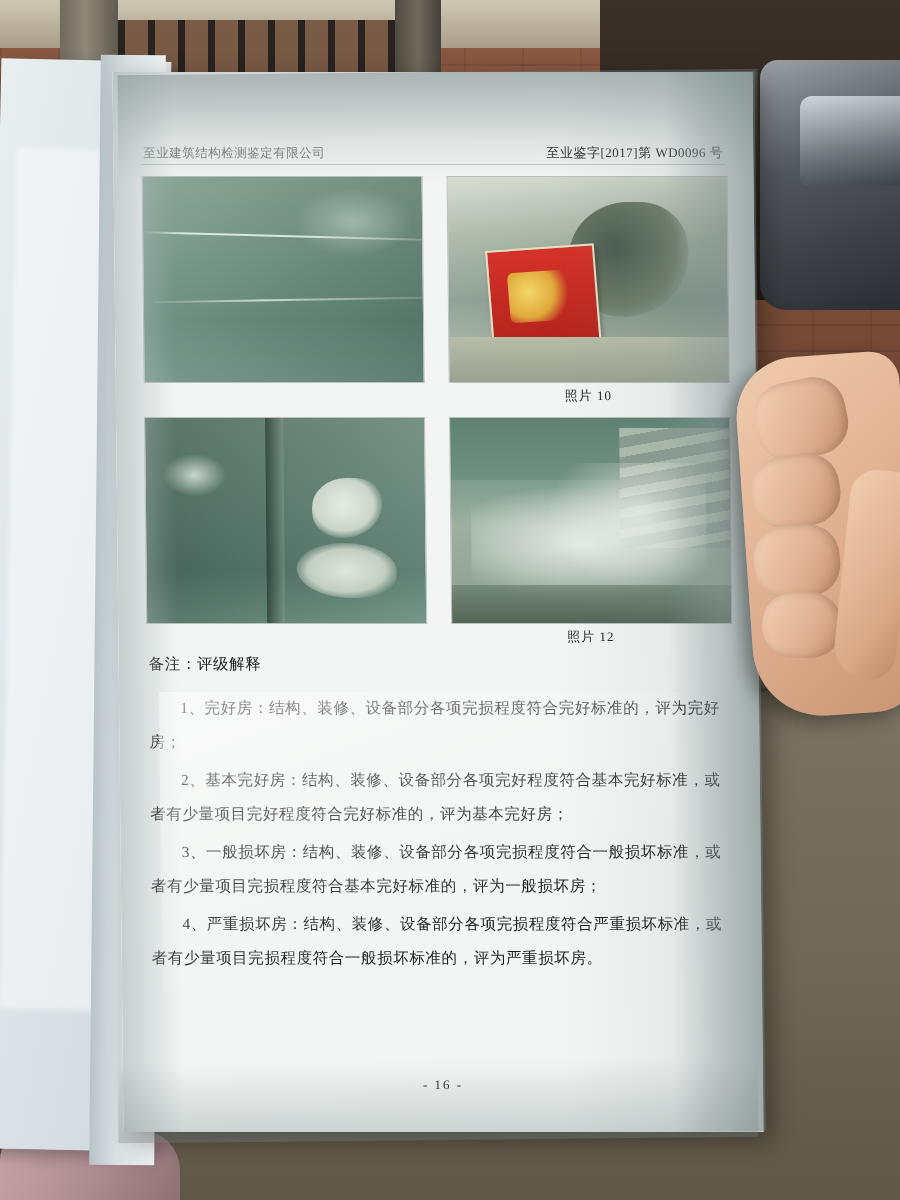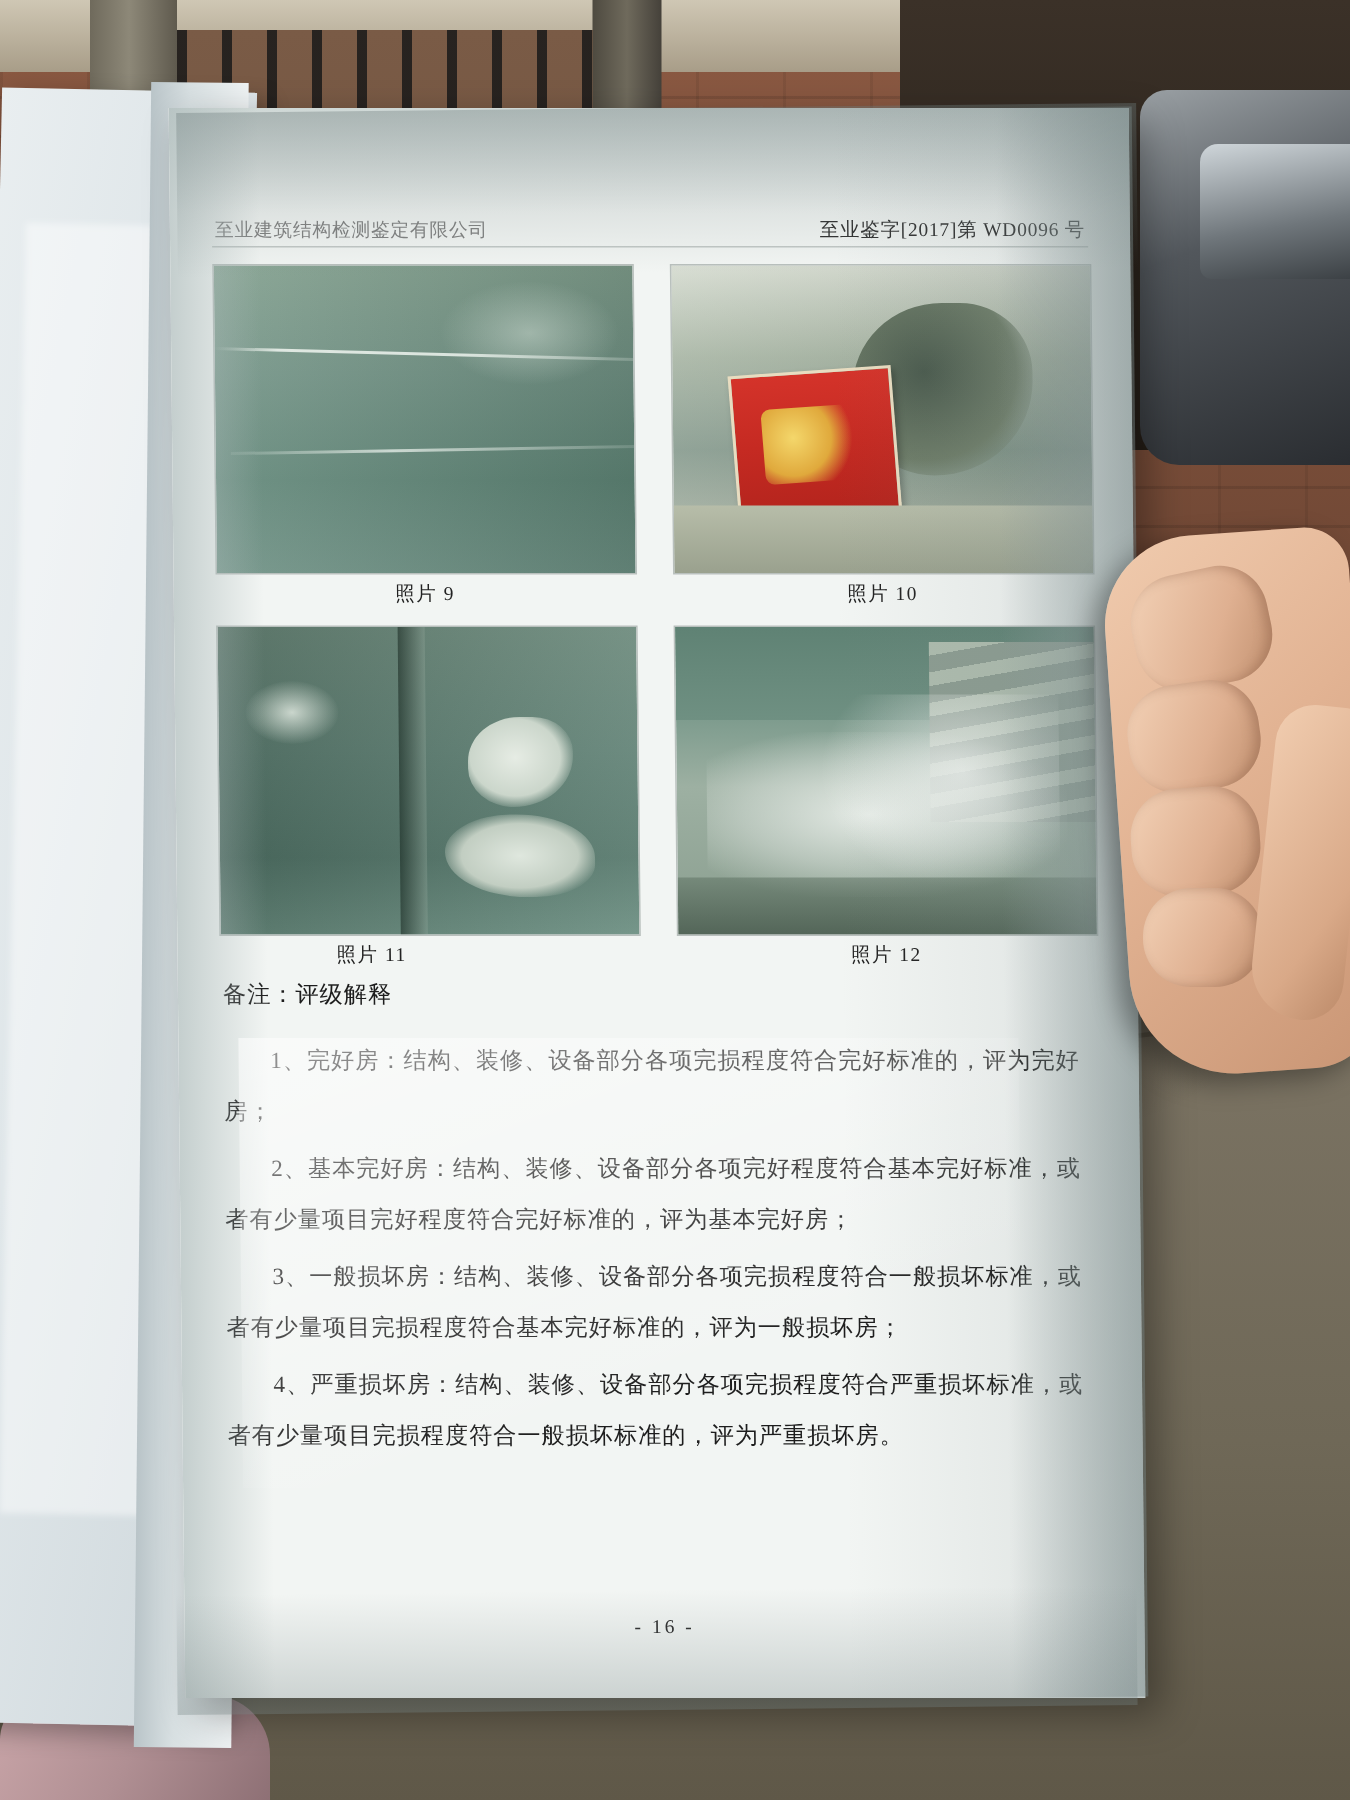--- a/index.html
+++ b/index.html
@@ -431,21 +431,20 @@
 
       <div class="photo-grid">
 
         <div class="photo-row">
           <div class="photo-cell">
             <div class="photo ph9">
               <div class="patch"></div>
               <div class="crack"></div>
               <div class="crack2"></div>
             </div>
-            <div class="cap">照片 9</div>
           </div>
           <div class="photo-cell">
             <div class="photo ph10">
               <div class="darkblob"></div>
               <div class="poster">
                 <div class="pdeco"></div>
               </div>
               <div class="floor"></div>
             </div>
             <div class="cap">照片 10</div>
@@ -453,21 +452,20 @@
         </div>
 
         <div class="photo-row">
           <div class="photo-cell">
             <div class="photo ph11">
               <div class="corner"></div>
               <div class="peel1"></div>
               <div class="peel2"></div>
               <div class="peel3"></div>
             </div>
-            <div class="cap left-align">照片 11</div>
           </div>
           <div class="photo-cell">
             <div class="photo ph12">
               <div class="wallband"></div>
               <div class="steps"></div>
               <div class="efflo"></div>
               <div class="efflo2"></div>
               <div class="darkfloor"></div>
             </div>
             <div class="cap">照片 12</div>

